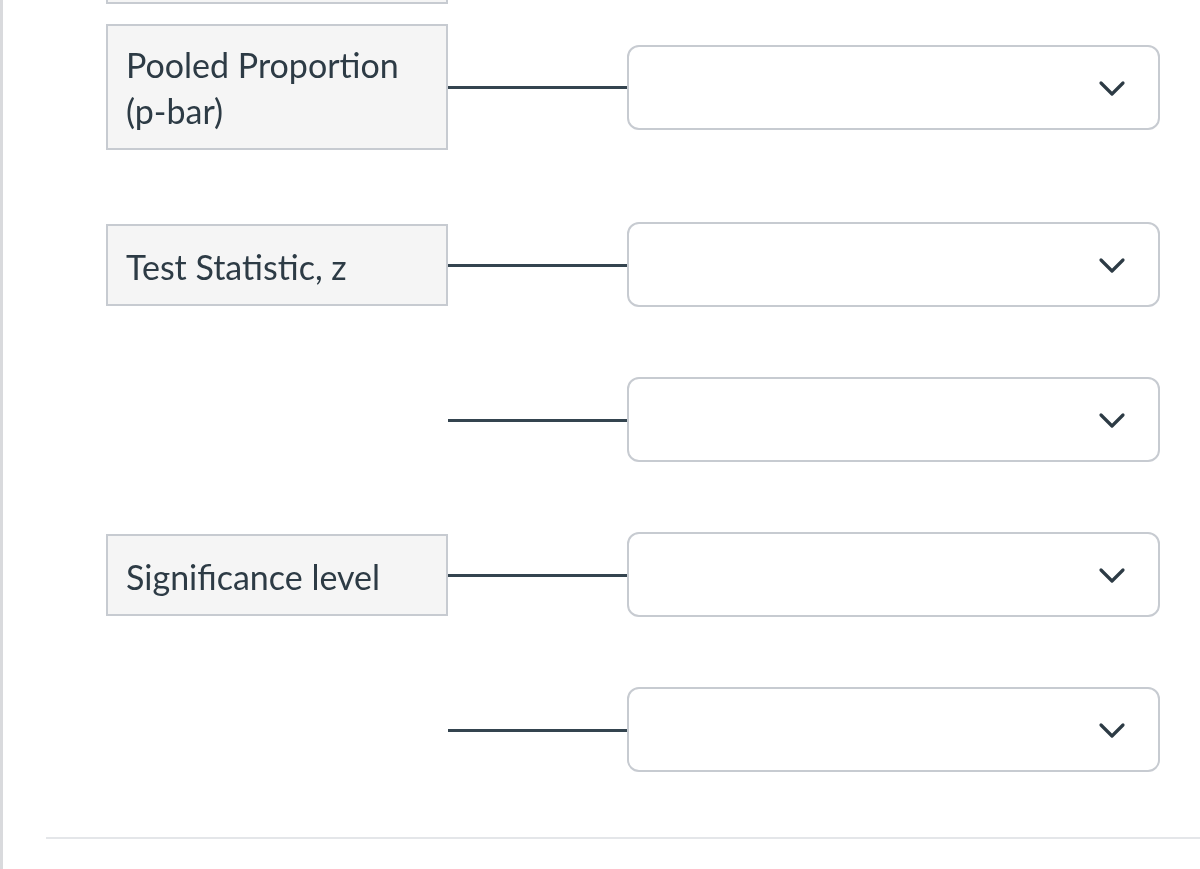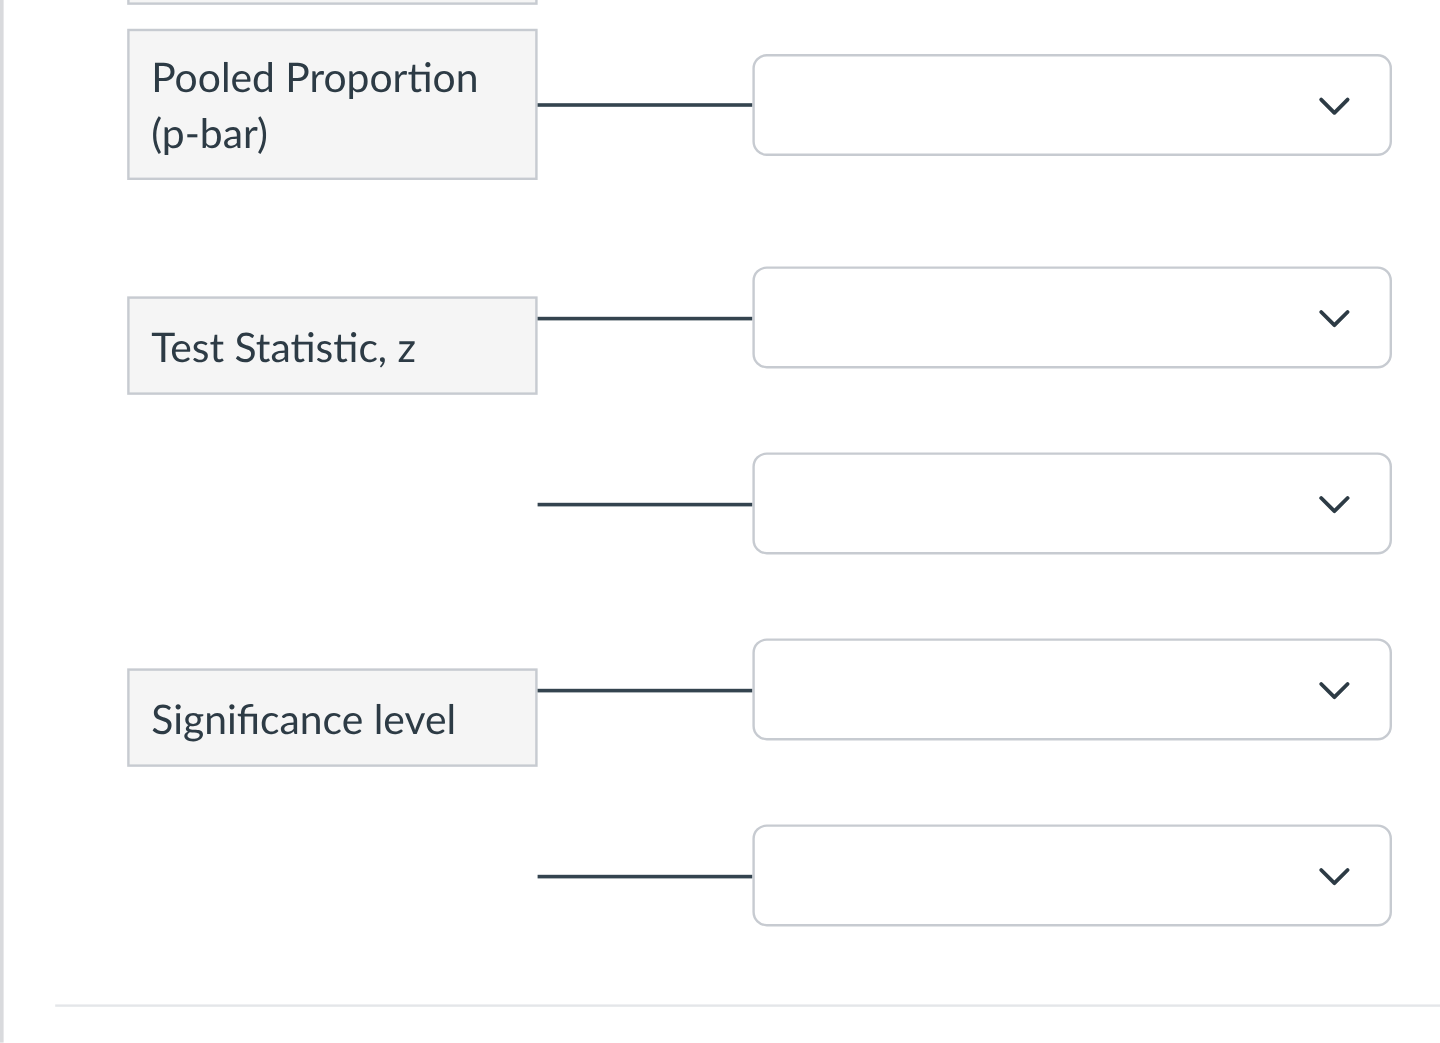--- a/index.html
+++ b/index.html
@@ -63,21 +63,21 @@
     left: 103px;
     width: 342px;
     background: #f5f5f5;
     border: 2px solid #c7cbd1;
     box-sizing: border-box;
     padding: 14px 18px;
     display: flex;
     align-items: flex-end;
   }
   .row.tall  .label-box { top: 0;  height: 126px; }
-  .row.short .label-box { top: 20px; height: 82px; margin-top: 23px;  }
+  .row.short .label-box { top: 20px; height: 82px;  }
 
   .label-text {
     font-size: 34px;
     line-height: 1.35;
     color: #2d3b45;
     white-space: pre-line;
   }
 
   .connector {
     position: absolute;

